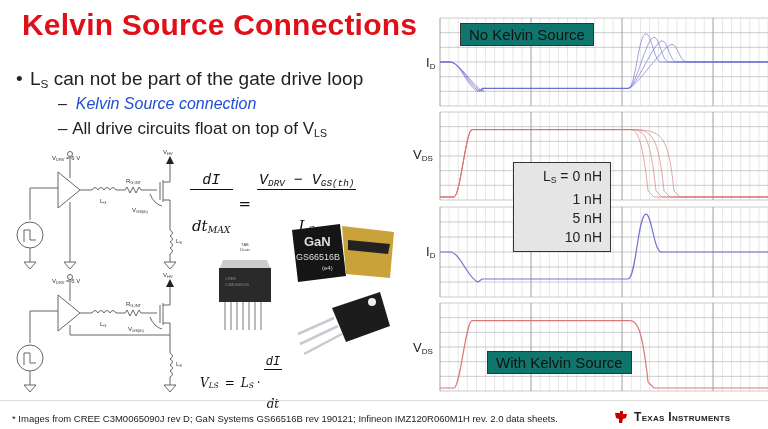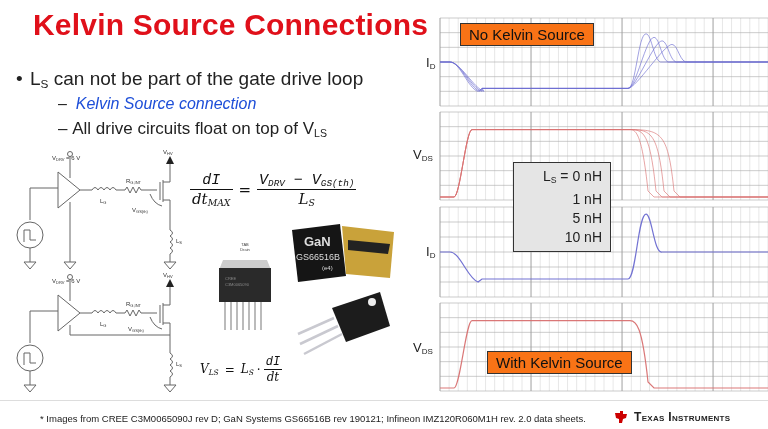--- a/index.html
+++ b/index.html
@@ -1,38 +1,38 @@
 <!DOCTYPE html>
 <html><head>
 <meta charset="utf-8">
 <style>
   html,body{margin:0;padding:0;background:#fff;}
   body{width:768px;height:429px;position:relative;overflow:hidden;font-family:"Liberation Sans",sans-serif;color:#222;}
-  .title{position:absolute;left:22px;top:8px;font-size:30px;font-weight:bold;color:#e0101a;letter-spacing:0.2px;margin-left:11px;}
+  .title{position:absolute;left:22px;top:8px;font-size:30px;font-weight:bold;color:#e0101a;letter-spacing:0.2px;}
   .bul{position:absolute;font-size:19px;color:#222;}
   .b1{left:16px;top:68px;}
   .b1 .dot{display:inline-block;width:14px;}
   .b2{left:58px;top:95px;font-size:16px;}
   .b2 .em{color:#1d4ed8;font-style:italic;}
   .b3{left:58px;top:119px;font-size:17px;}
   sub{font-size:0.62em;vertical-align:-0.25em;}
   .sch{position:absolute;left:0;}
   .formula{position:absolute;font-family:"DejaVu Serif",serif;font-style:italic;color:#111;}
   .frac{display:inline-block;vertical-align:middle;text-align:center;}
   .frac .num{display:block;border-bottom:1px solid #111;padding:0 2px;font-family:Liberation Mono, monospace;}
-  .frac .den{display:block;padding:0 2px;}
+  .frac .den{display:block;padding:0 2px;margin-top:27px;}
   .f1{left:190px;top:172px;font-size:15px;}
   .f2{left:200px;top:355px;font-size:12px;}
   .eq{display:inline-block;vertical-align:middle;margin:0 6px;font-style:normal;}
   .right{position:absolute;left:408px;top:0;width:360px;height:400px;}
   .footer{position:absolute;left:0;top:400px;width:768px;height:29px;border-top:1px solid #ddd;}
-  .fnote{position:absolute;left:12px;top:12px;font-size:9.5px;color:#222;margin-left:28px;}
+  .fnote{position:absolute;left:12px;top:12px;font-size:9.5px;color:#222;}
   .ti{position:absolute;left:614px;top:9px;display:flex;align-items:center;}
   .ti-name{font-size:12px;font-weight:bold;color:#222;letter-spacing:0.3px;font-variant:small-caps;margin-left:6px;}
-  .boxlbl{position:absolute;background:#f97316;border:1px solid #333;font-size:15px;color:#111;padding:2px 8px;}
+  .boxlbl{position:absolute;background:#0f766e;border:1px solid #333;font-size:15px;color:#111;padding:2px 8px;}
   .axlbl{position:absolute;font-size:13px;color:#222;}
   .legend{position:absolute;left:513px;top:162px;width:84px;background:#e5e5e5;border:1px solid #333;font-size:14px;text-align:right;padding:4px 8px 4px 4px;line-height:19px;}
   .pkg{position:absolute;}
 </style>
 </head>
 <body>
 
 <div class="title">Kelvin Source Connections</div>
 
 <div class="bul b1">

